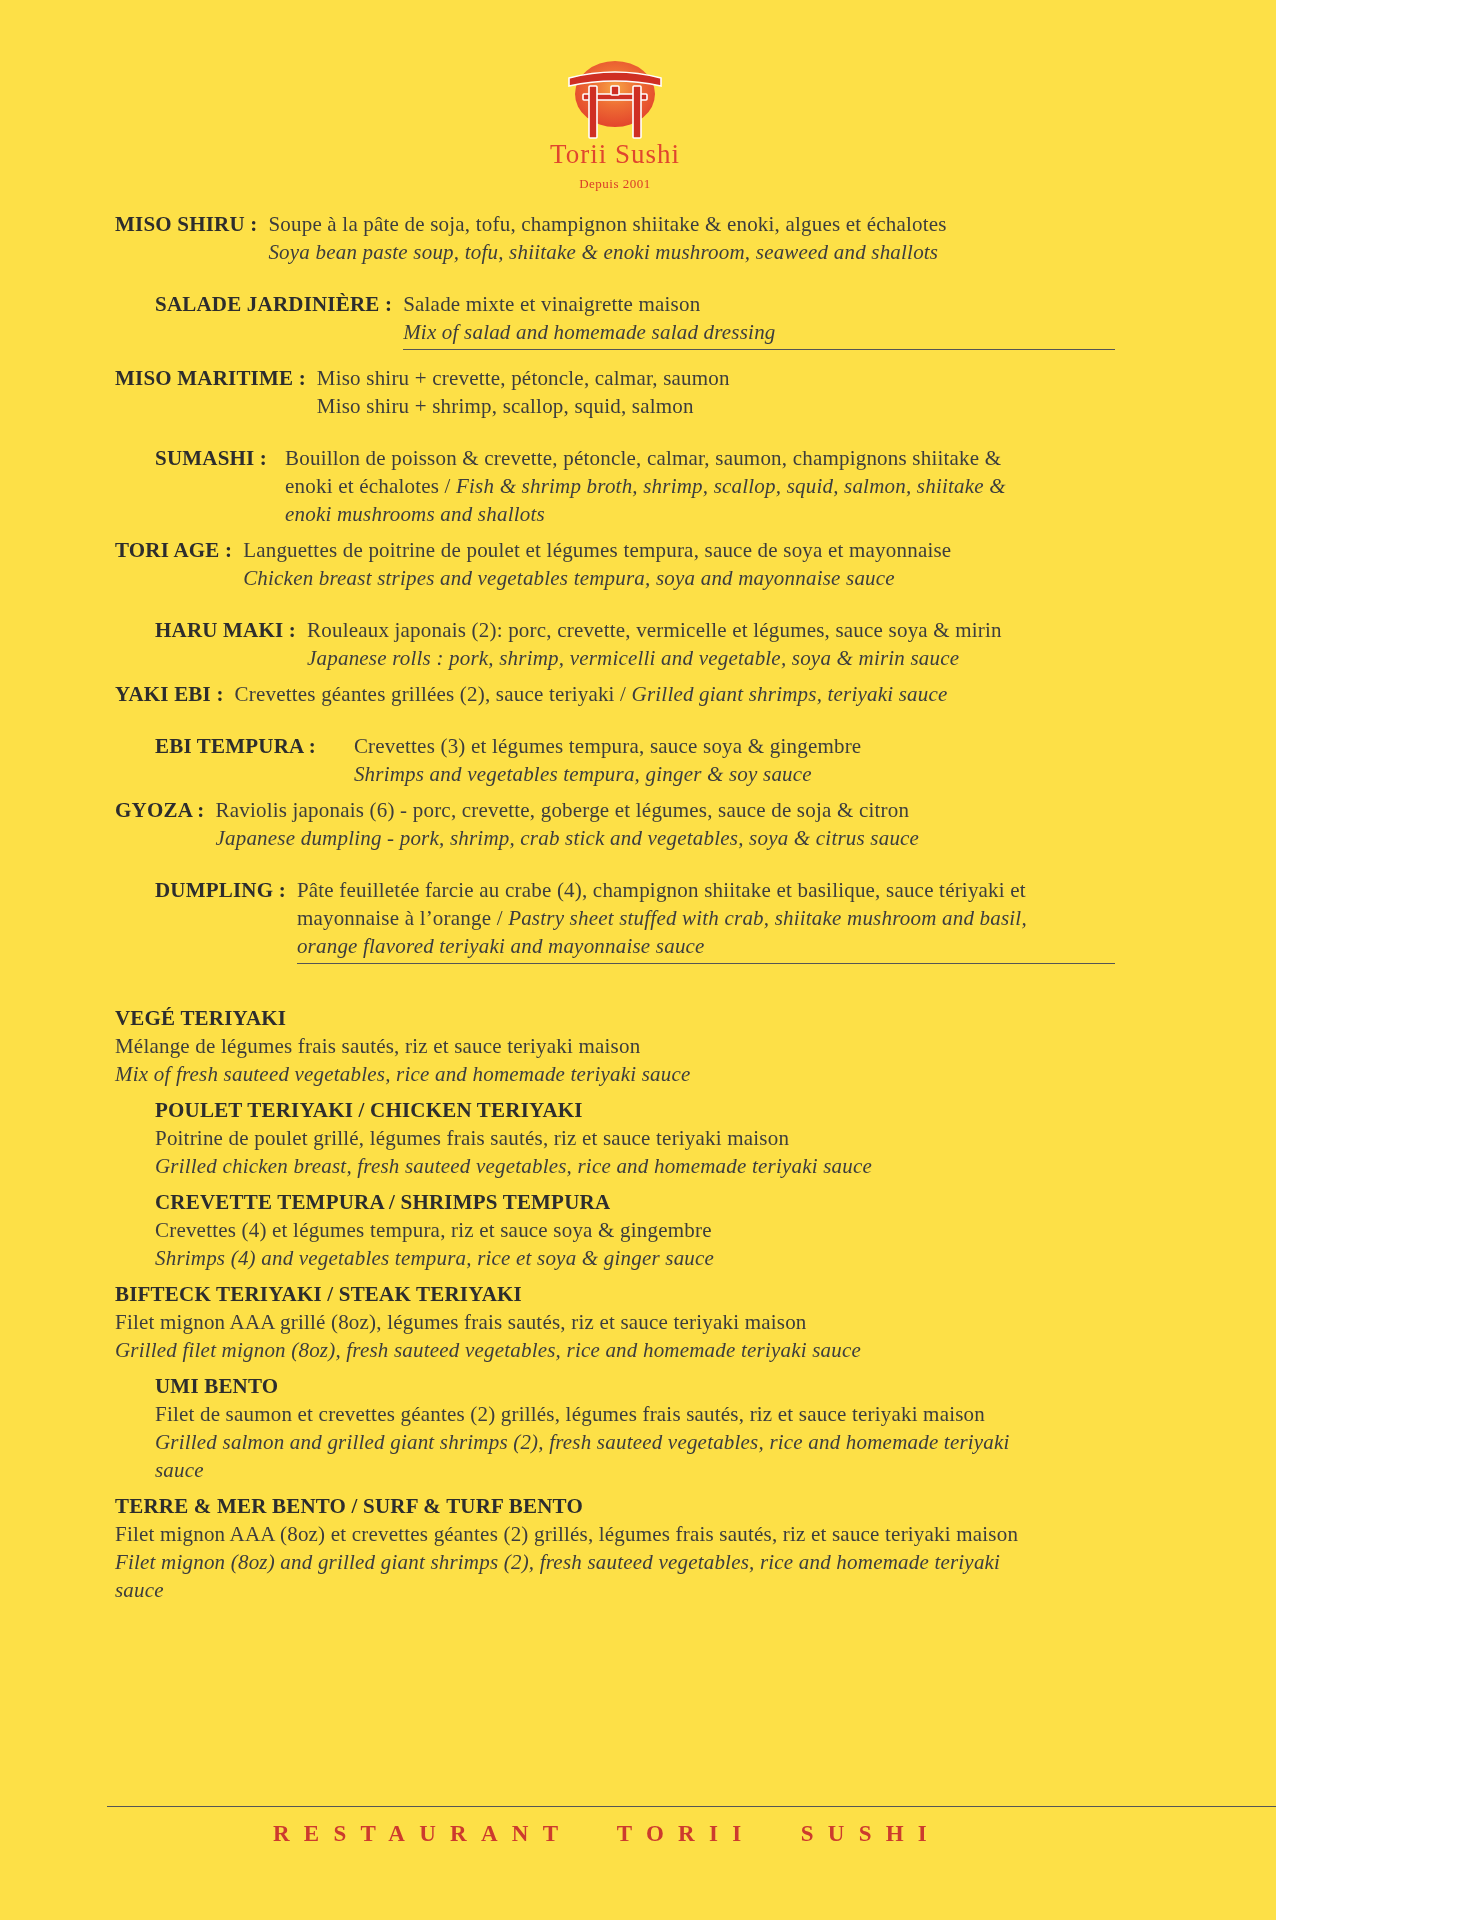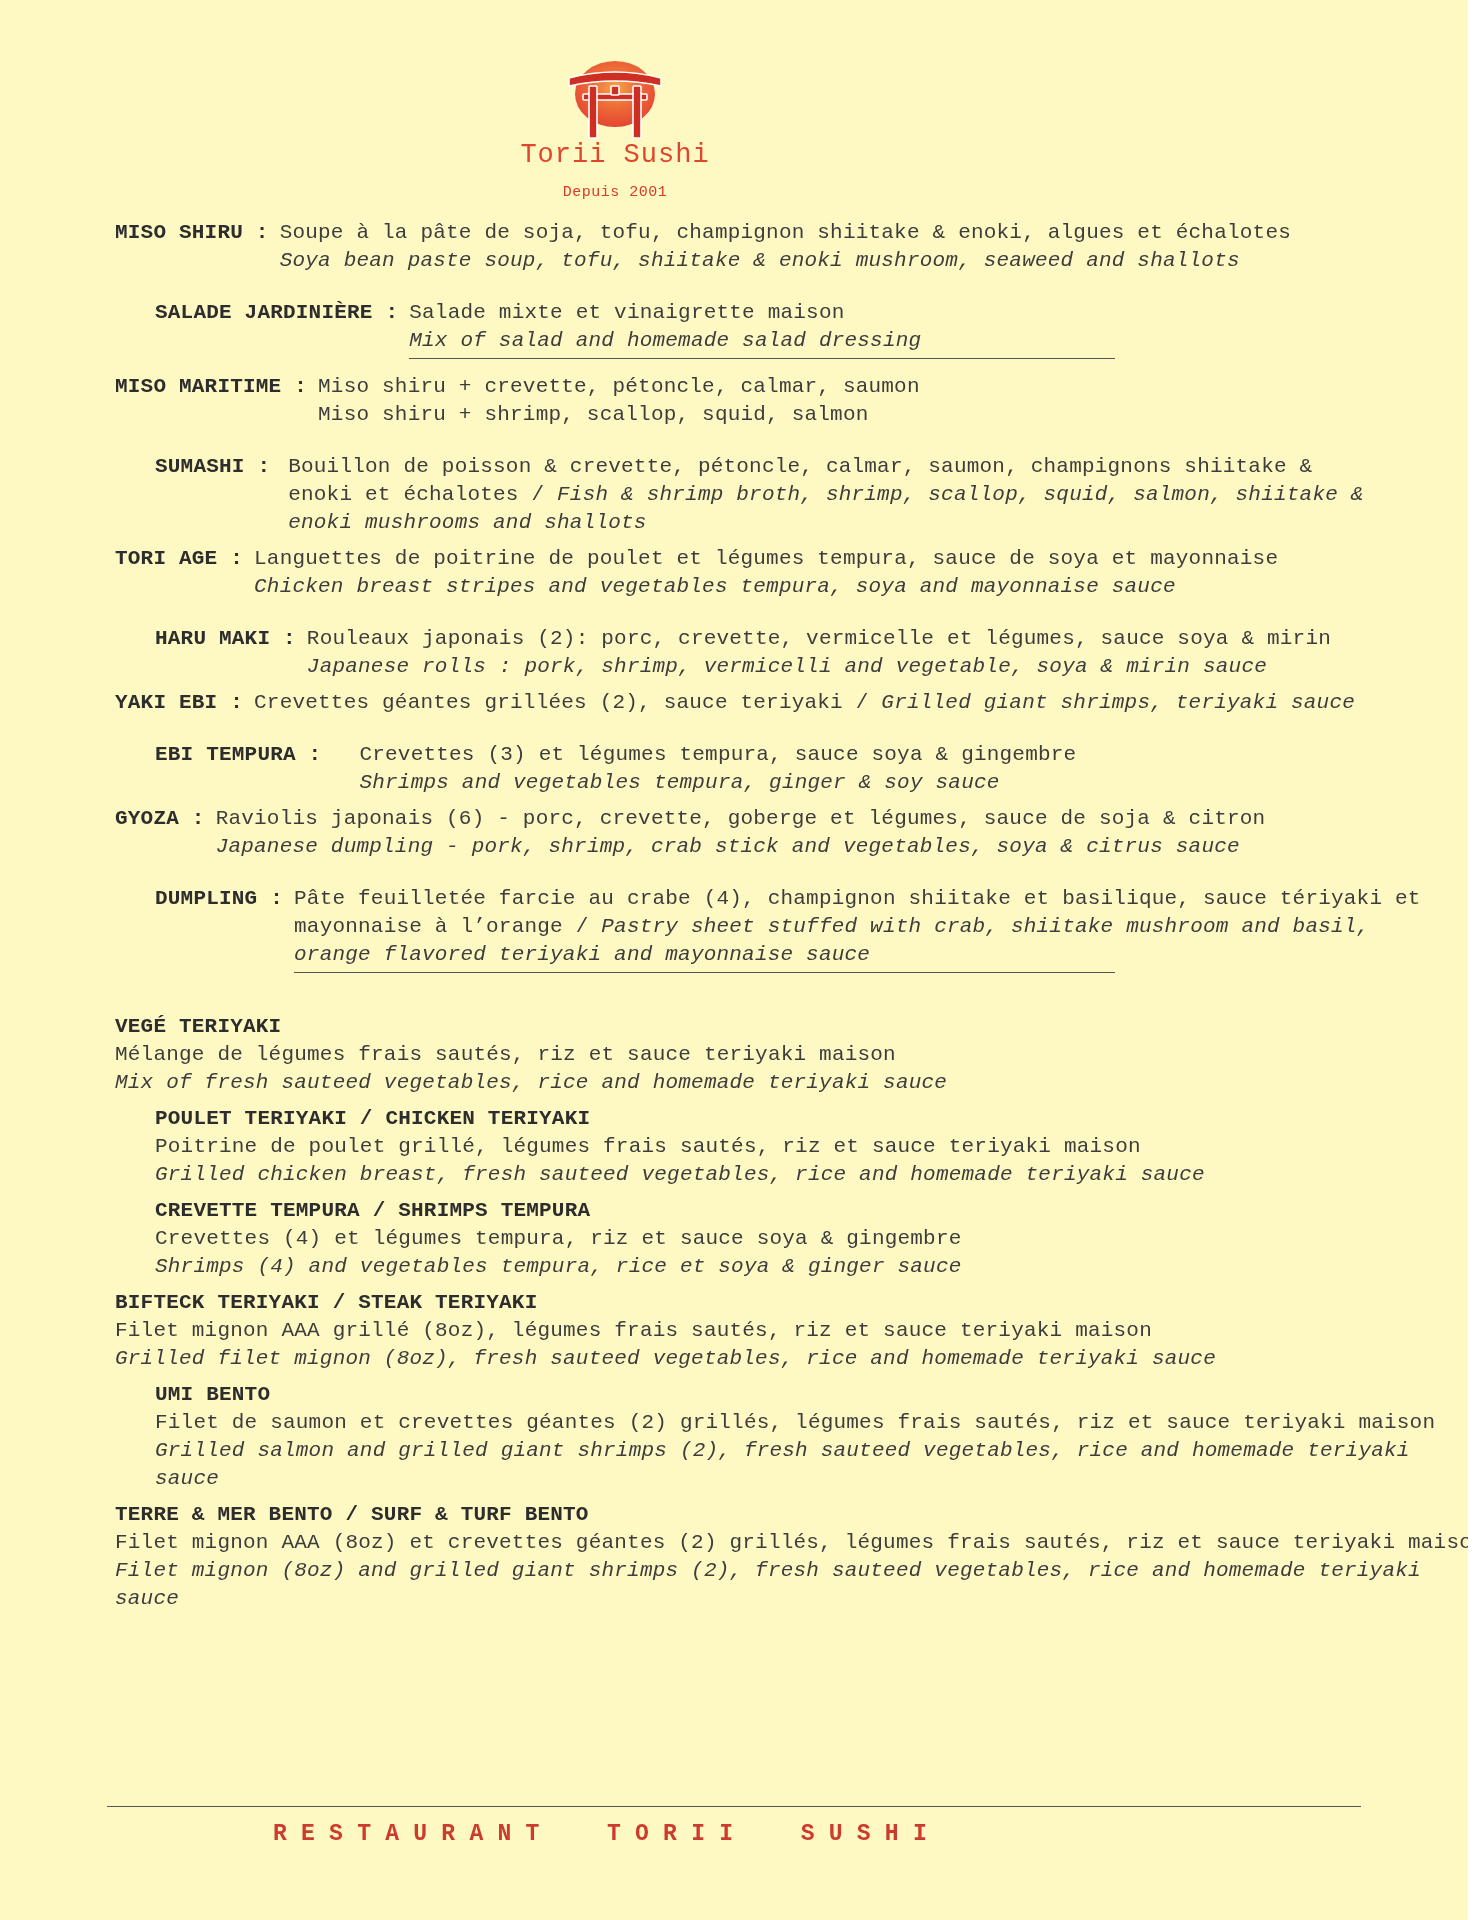--- a/index.html
+++ b/index.html
@@ -1,21 +1,21 @@
 <!DOCTYPE html>
 <html><head>
 <meta charset="utf-8">
 <style>
   html, body { margin: 0; padding: 0; background: #ffffff; }
   .page {
     position: relative;
-    width: 1468px;
+    width: 1276px;
     height: 1920px;
-    background: #fef9c3;
-    font-family: Liberation Mono, monospace;
+    background: #fde047;
+    font-family: Liberation Serif, serif;
     color: #3d3d3d;
     box-sizing: border-box;
     overflow: hidden;
   }
   .content {
     width: 1000px;
     margin-left: 115px;
     padding-top: 56px;
   }
   
@@ -23,23 +23,23 @@
   .logo svg { display: inline-block; }
   .logo-title {
     color: #e0462e;
     font-size: 27px;
     letter-spacing: 1px;
     line-height: 1.05;
     margin-top: -6px;
   }
   .logo-sub {
     color: #d93b28;
-    font-size: 15px;
+    font-size: 13px;
     letter-spacing: 0.5px;
-    margin-top: 15px;
+    margin-top: 8px;
   }
   
   .appetizers { margin-top: 18px; }
   .item {
     display: flex;
     align-items: flex-start;
     font-size: 21px;
     line-height: 28px;
     letter-spacing: 0.2px;
     margin-bottom: 8px;

